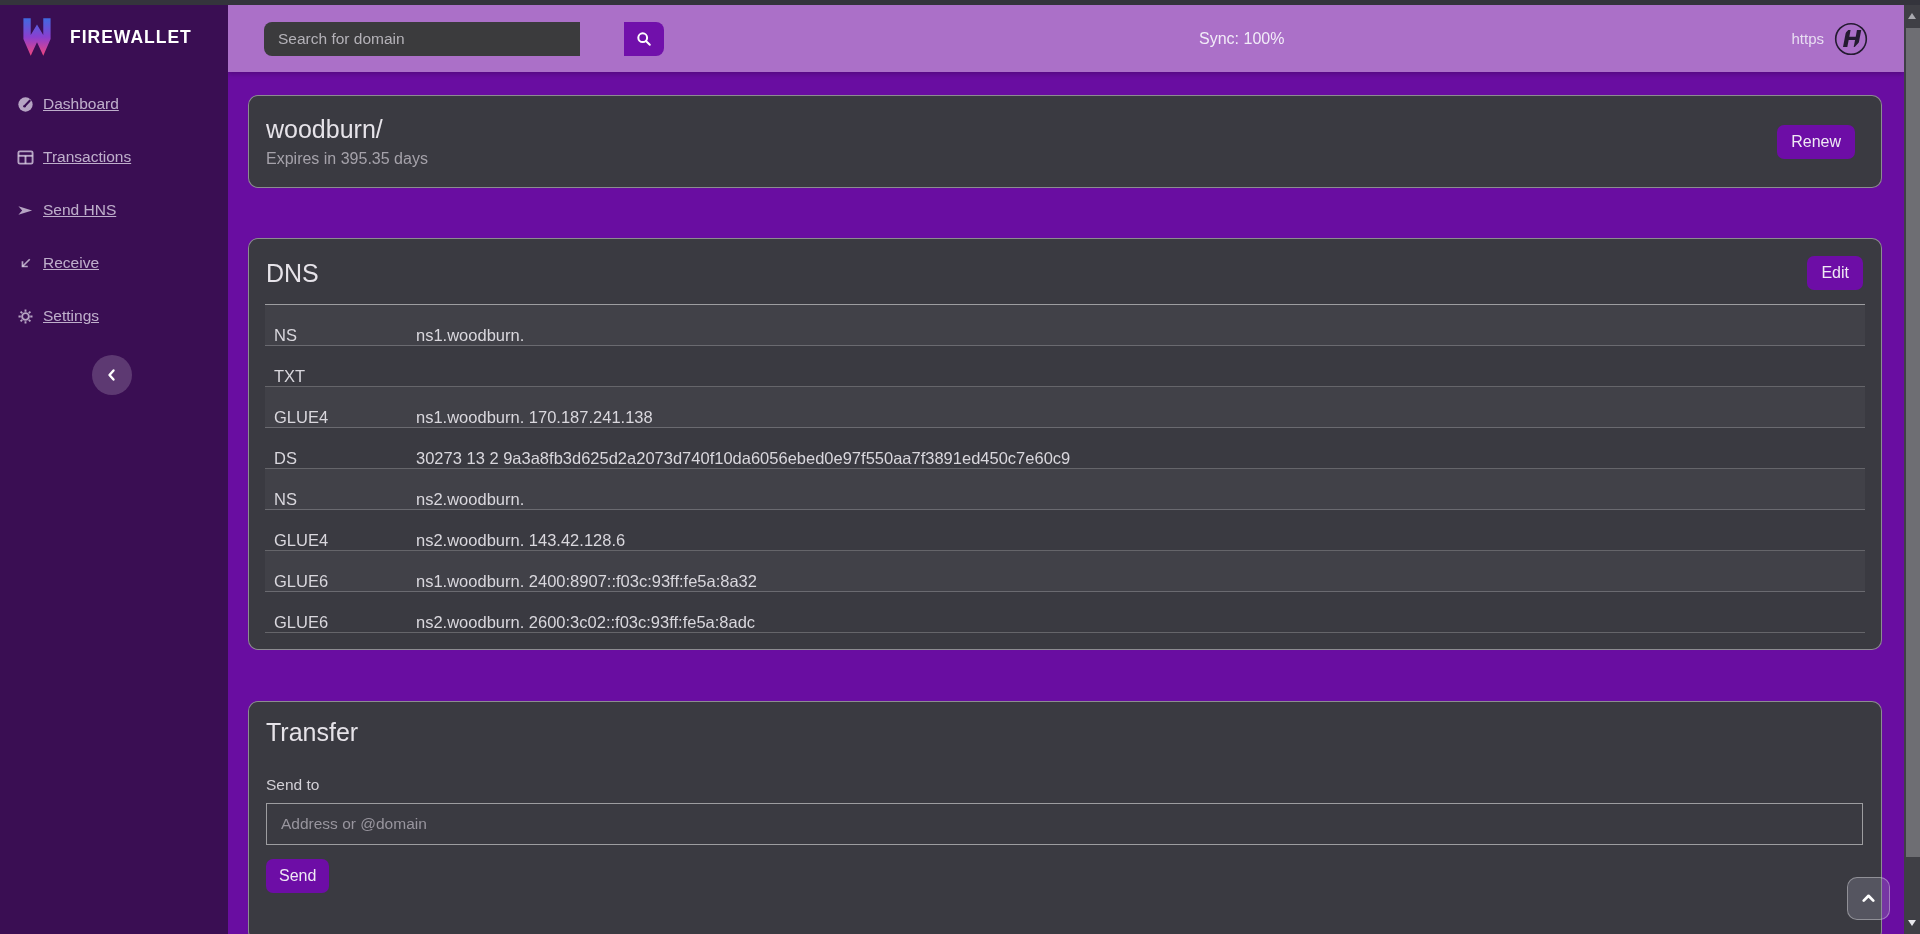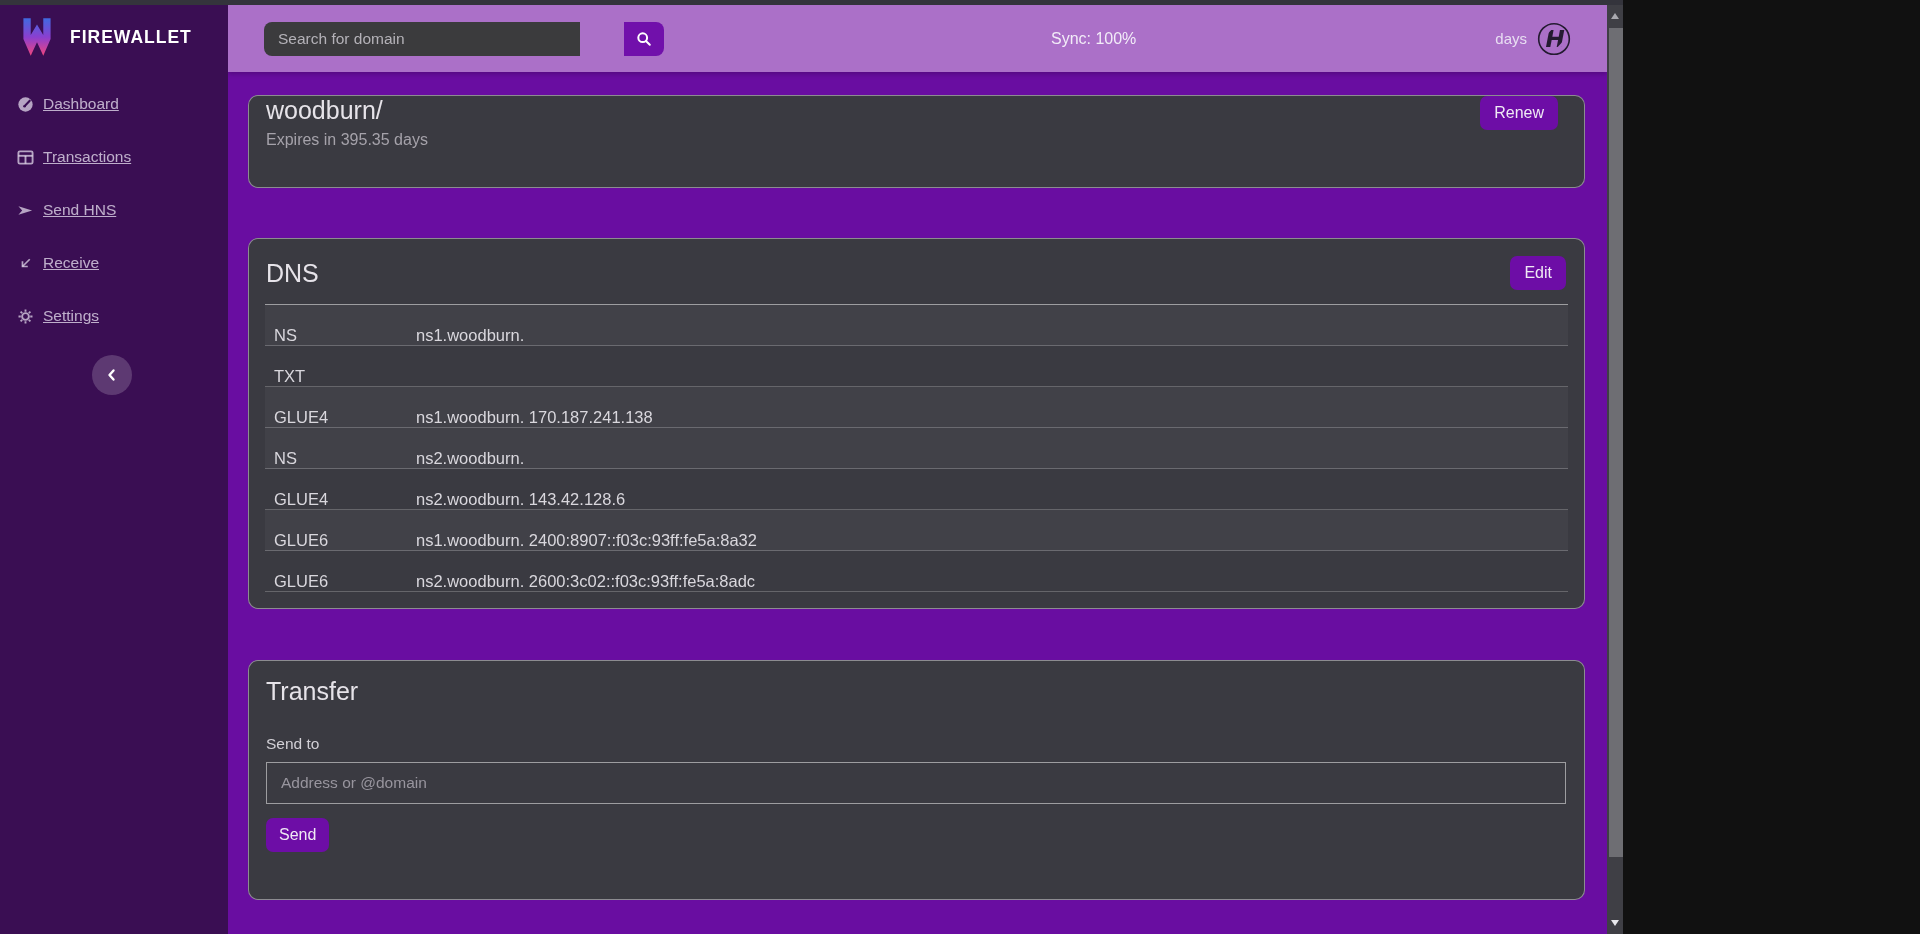--- a/index.html
+++ b/index.html
@@ -1,19 +1,19 @@
 <!DOCTYPE html>
 <html><head>
 <meta charset="utf-8">
 <style>
   * { margin:0; padding:0; box-sizing:border-box; }
   html,body { background:#111; }
   body { font-family:"Liberation Sans", sans-serif; }
   .app {
-    position:relative; width:1623px; height:934px; overflow:hidden;
+    position:relative; width:1920px; height:934px; overflow:hidden;
     background:#22c55e;
   }
   
   .top-strip { position:absolute; left:0; top:0; width:100%; height:5px; background:#34343c; z-index:40; }
 
   
   .sidebar {
     position:absolute; left:0; top:5px; bottom:0; width:228px;
     background:#3a0e53; z-index:10;
   }
@@ -55,21 +55,21 @@
   .wallet-name { color:#e8def2; font-size:15px; margin-right:10px; }
   .hs-avatar { width:34px; height:34px; cursor:pointer; }
 
   .content { height:862px; overflow:hidden; padding:23px 22px 0 20px; background:#690da1; }
 
   
   .card {
     background:#3a3a41; border:1px solid rgba(255,255,255,0.42); border-radius:10px;
     color:#dcdae0;
   }
-  .card-domain { height:93px; display:flex; align-items:flex-start; justify-content:space-between;
+  .card-domain { height:93px; display:flex; align-items:center; justify-content:space-between;
     padding:0 26px 0 17px; margin-bottom:50px; }
   .card-title { color:#e6e3e9; font-size:25px; font-weight:normal; }
   .card-sub { color:#a5a2aa; font-size:16px; margin-top:6px; }
 
   .btn {
     background:#6d0da6; color:#efe9f4; border:none; border-radius:7px;
     font-size:16px; padding:8px 14px; cursor:pointer; font-family:"Liberation Sans",sans-serif;
   }
 
   .card-dns { margin-bottom:51px; padding-bottom:16px; }
@@ -193,21 +193,21 @@
       <div class="search-group">
         <input class="search-input" type="text" placeholder="Search for domain" style="">
         <button class="search-btn">
           <svg viewBox="0 0 16 16" width="16" height="16" fill="none" stroke="#ffffff" stroke-width="2" stroke-linecap="round">
               <circle cx="6.7" cy="6.7" r="4.4"></circle>
               <line x1="10.2" y1="10.2" x2="13.8" y2="13.8"></line>
             </svg>
         </button>
       </div>
       <div class="sync-label">Sync: 100%</div>
-      <span class="wallet-name">days</span>
+      <span class="wallet-name">https</span>
       <svg class="hs-avatar" viewBox="0 0 34 34">
         <circle cx="17" cy="17" r="15.3" fill="none" stroke="#241b31" stroke-width="1.6"></circle>
         <text x="18" y="25" text-anchor="middle" font-family="DejaVu Sans" font-weight="bold" font-style="italic" font-size="23" fill="#241b31">H</text>
         <line x1="8" y1="13" x2="15" y2="5.5" stroke="#ab70c8" stroke-width="2.4"></line>
         <line x1="19" y1="28.5" x2="26" y2="21" stroke="#ab70c8" stroke-width="2.4"></line>
       </svg>
     </header>
 
     <main class="content">
 
@@ -230,20 +230,24 @@
               <div class="dns-type">NS</div>
               <div class="dns-value">ns1.woodburn.</div>
             </div>
             <div class="dns-row">
               <div class="dns-type">TXT</div>
             </div>
             <div class="dns-row striped">
               <div class="dns-type">GLUE4</div>
               <div class="dns-value">ns1.woodburn. 170.187.241.138</div>
             </div>
+            <div class="dns-row">
+              <div class="dns-type">DS</div>
+              <div class="dns-value">30273 13 2 9a3a8fb3d625d2a2073d740f10da6056ebed0e97f550aa7f3891ed450c7e60c9</div>
+            </div>
             <div class="dns-row striped">
               <div class="dns-type">NS</div>
               <div class="dns-value">ns2.woodburn.</div>
             </div>
             <div class="dns-row">
               <div class="dns-type">GLUE4</div>
               <div class="dns-value">ns2.woodburn. 143.42.128.6</div>
             </div>
             <div class="dns-row striped">
               <div class="dns-type">GLUE6</div>

